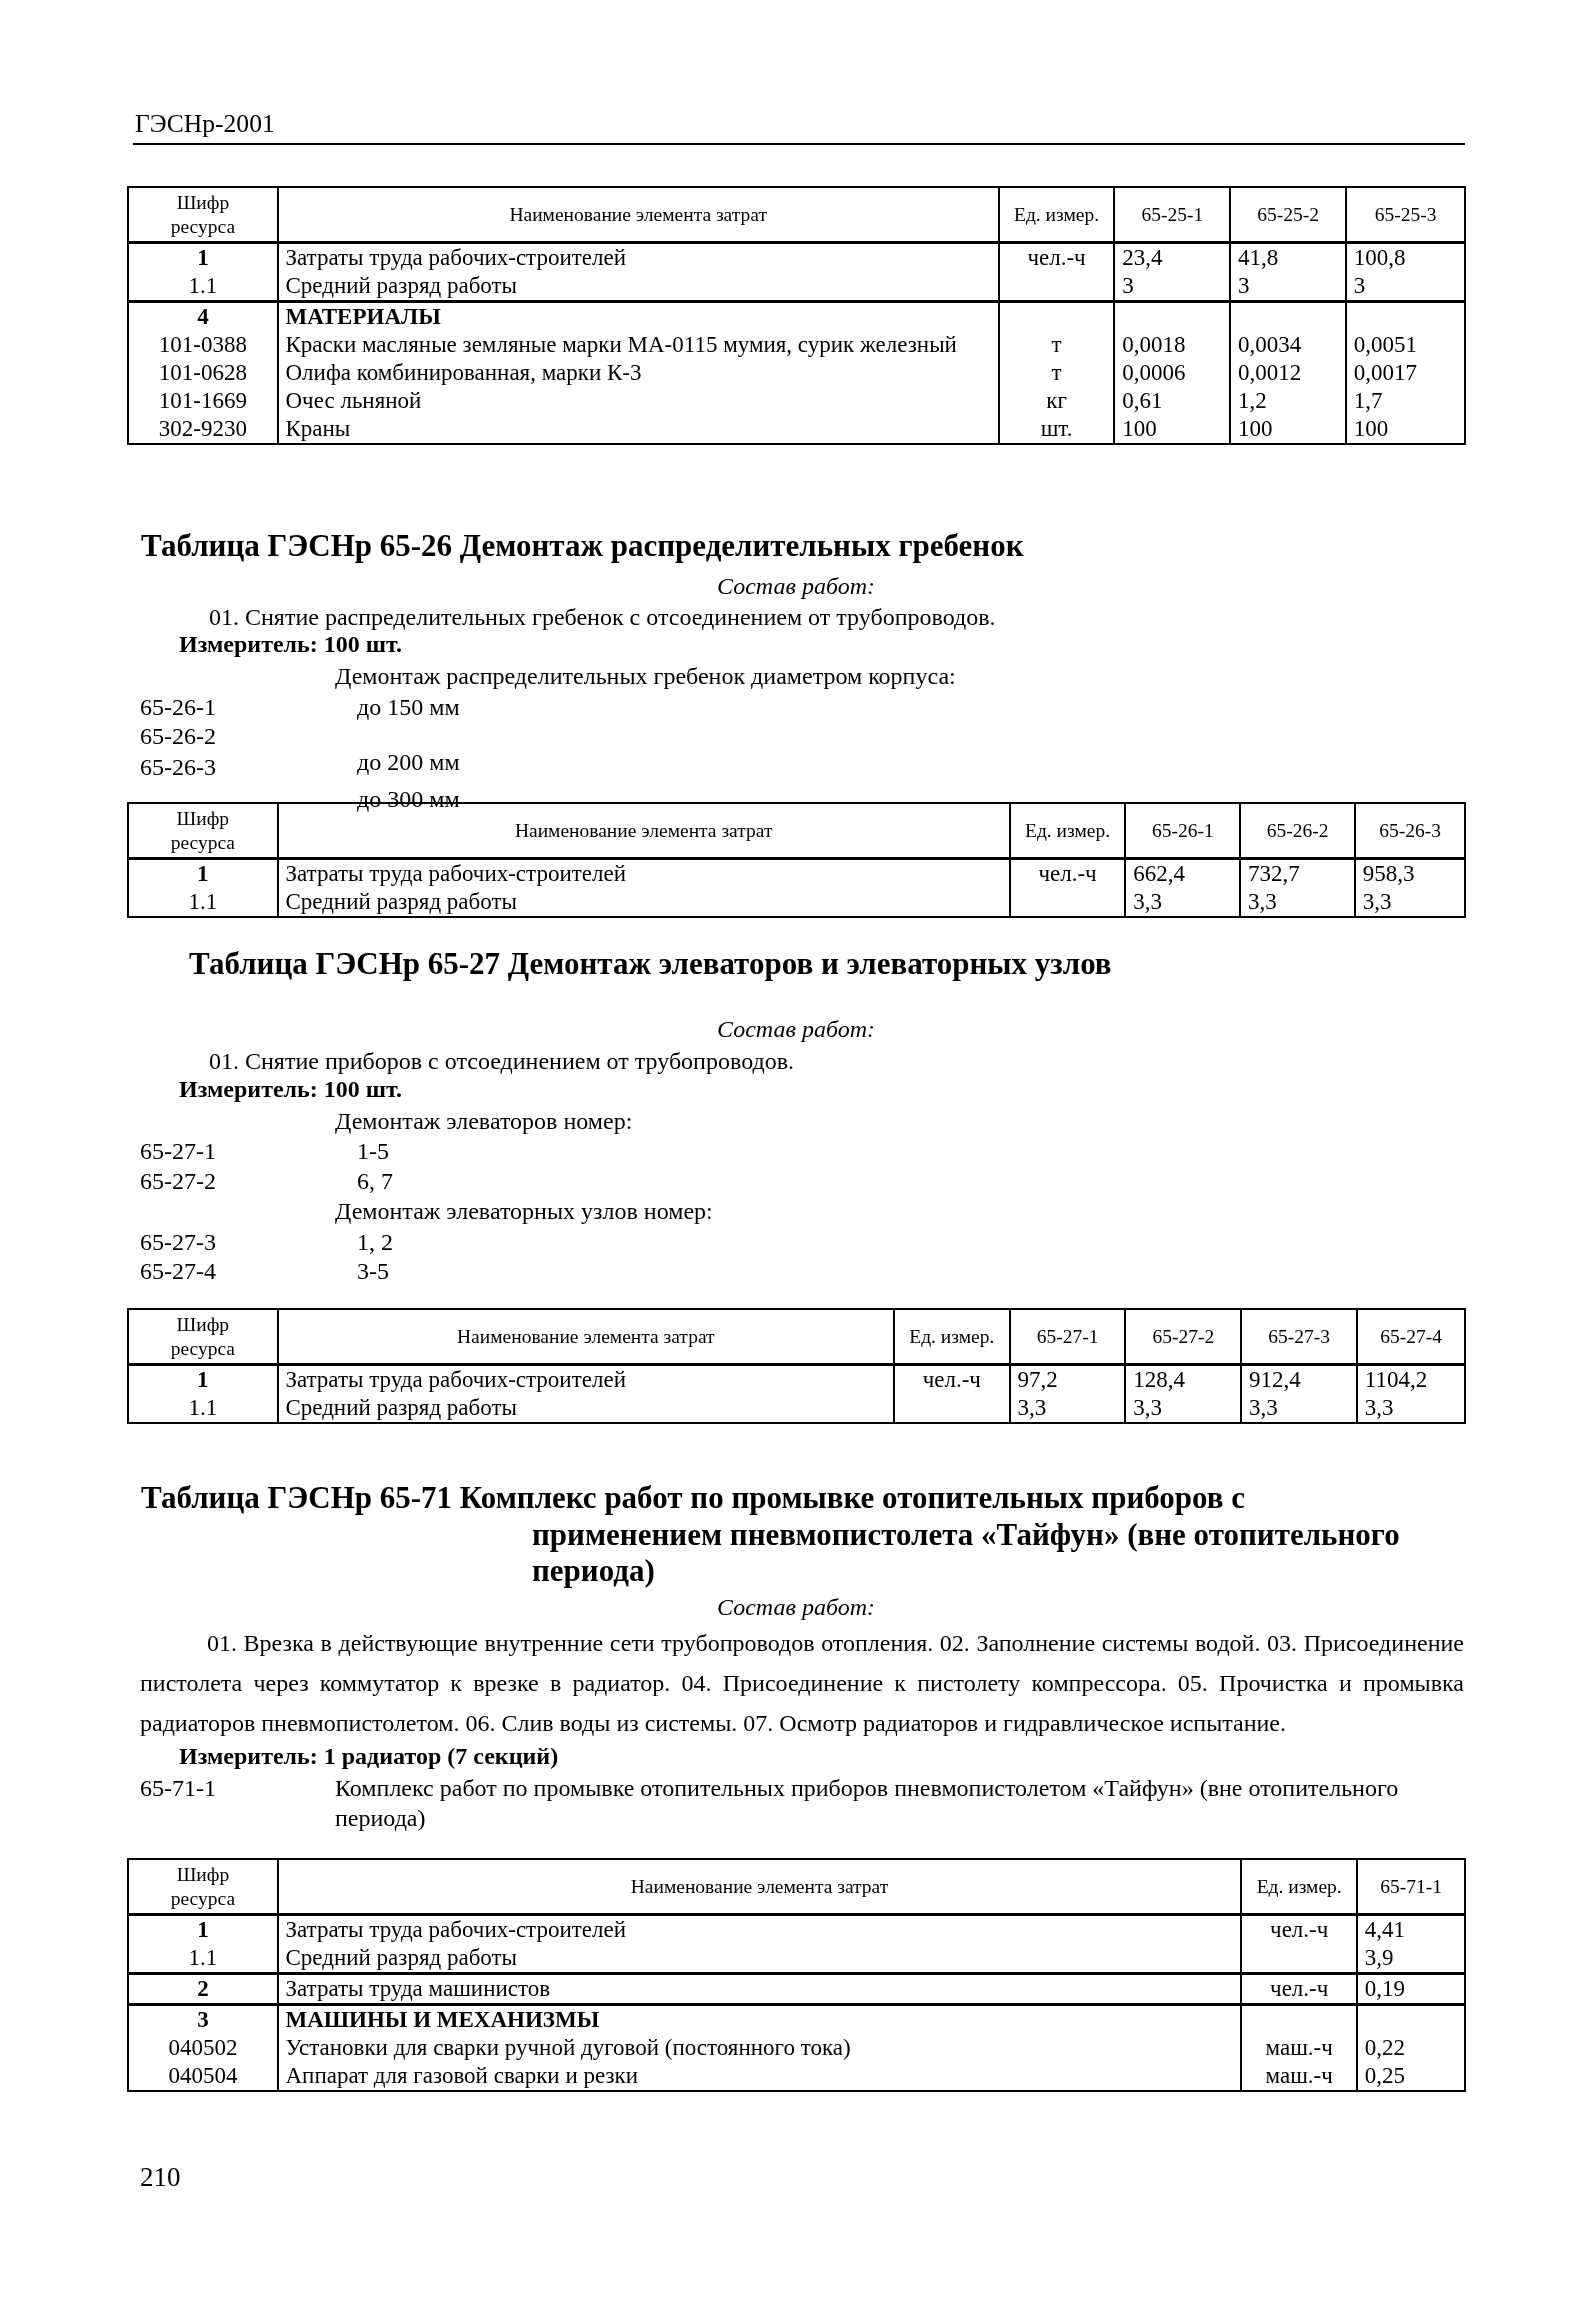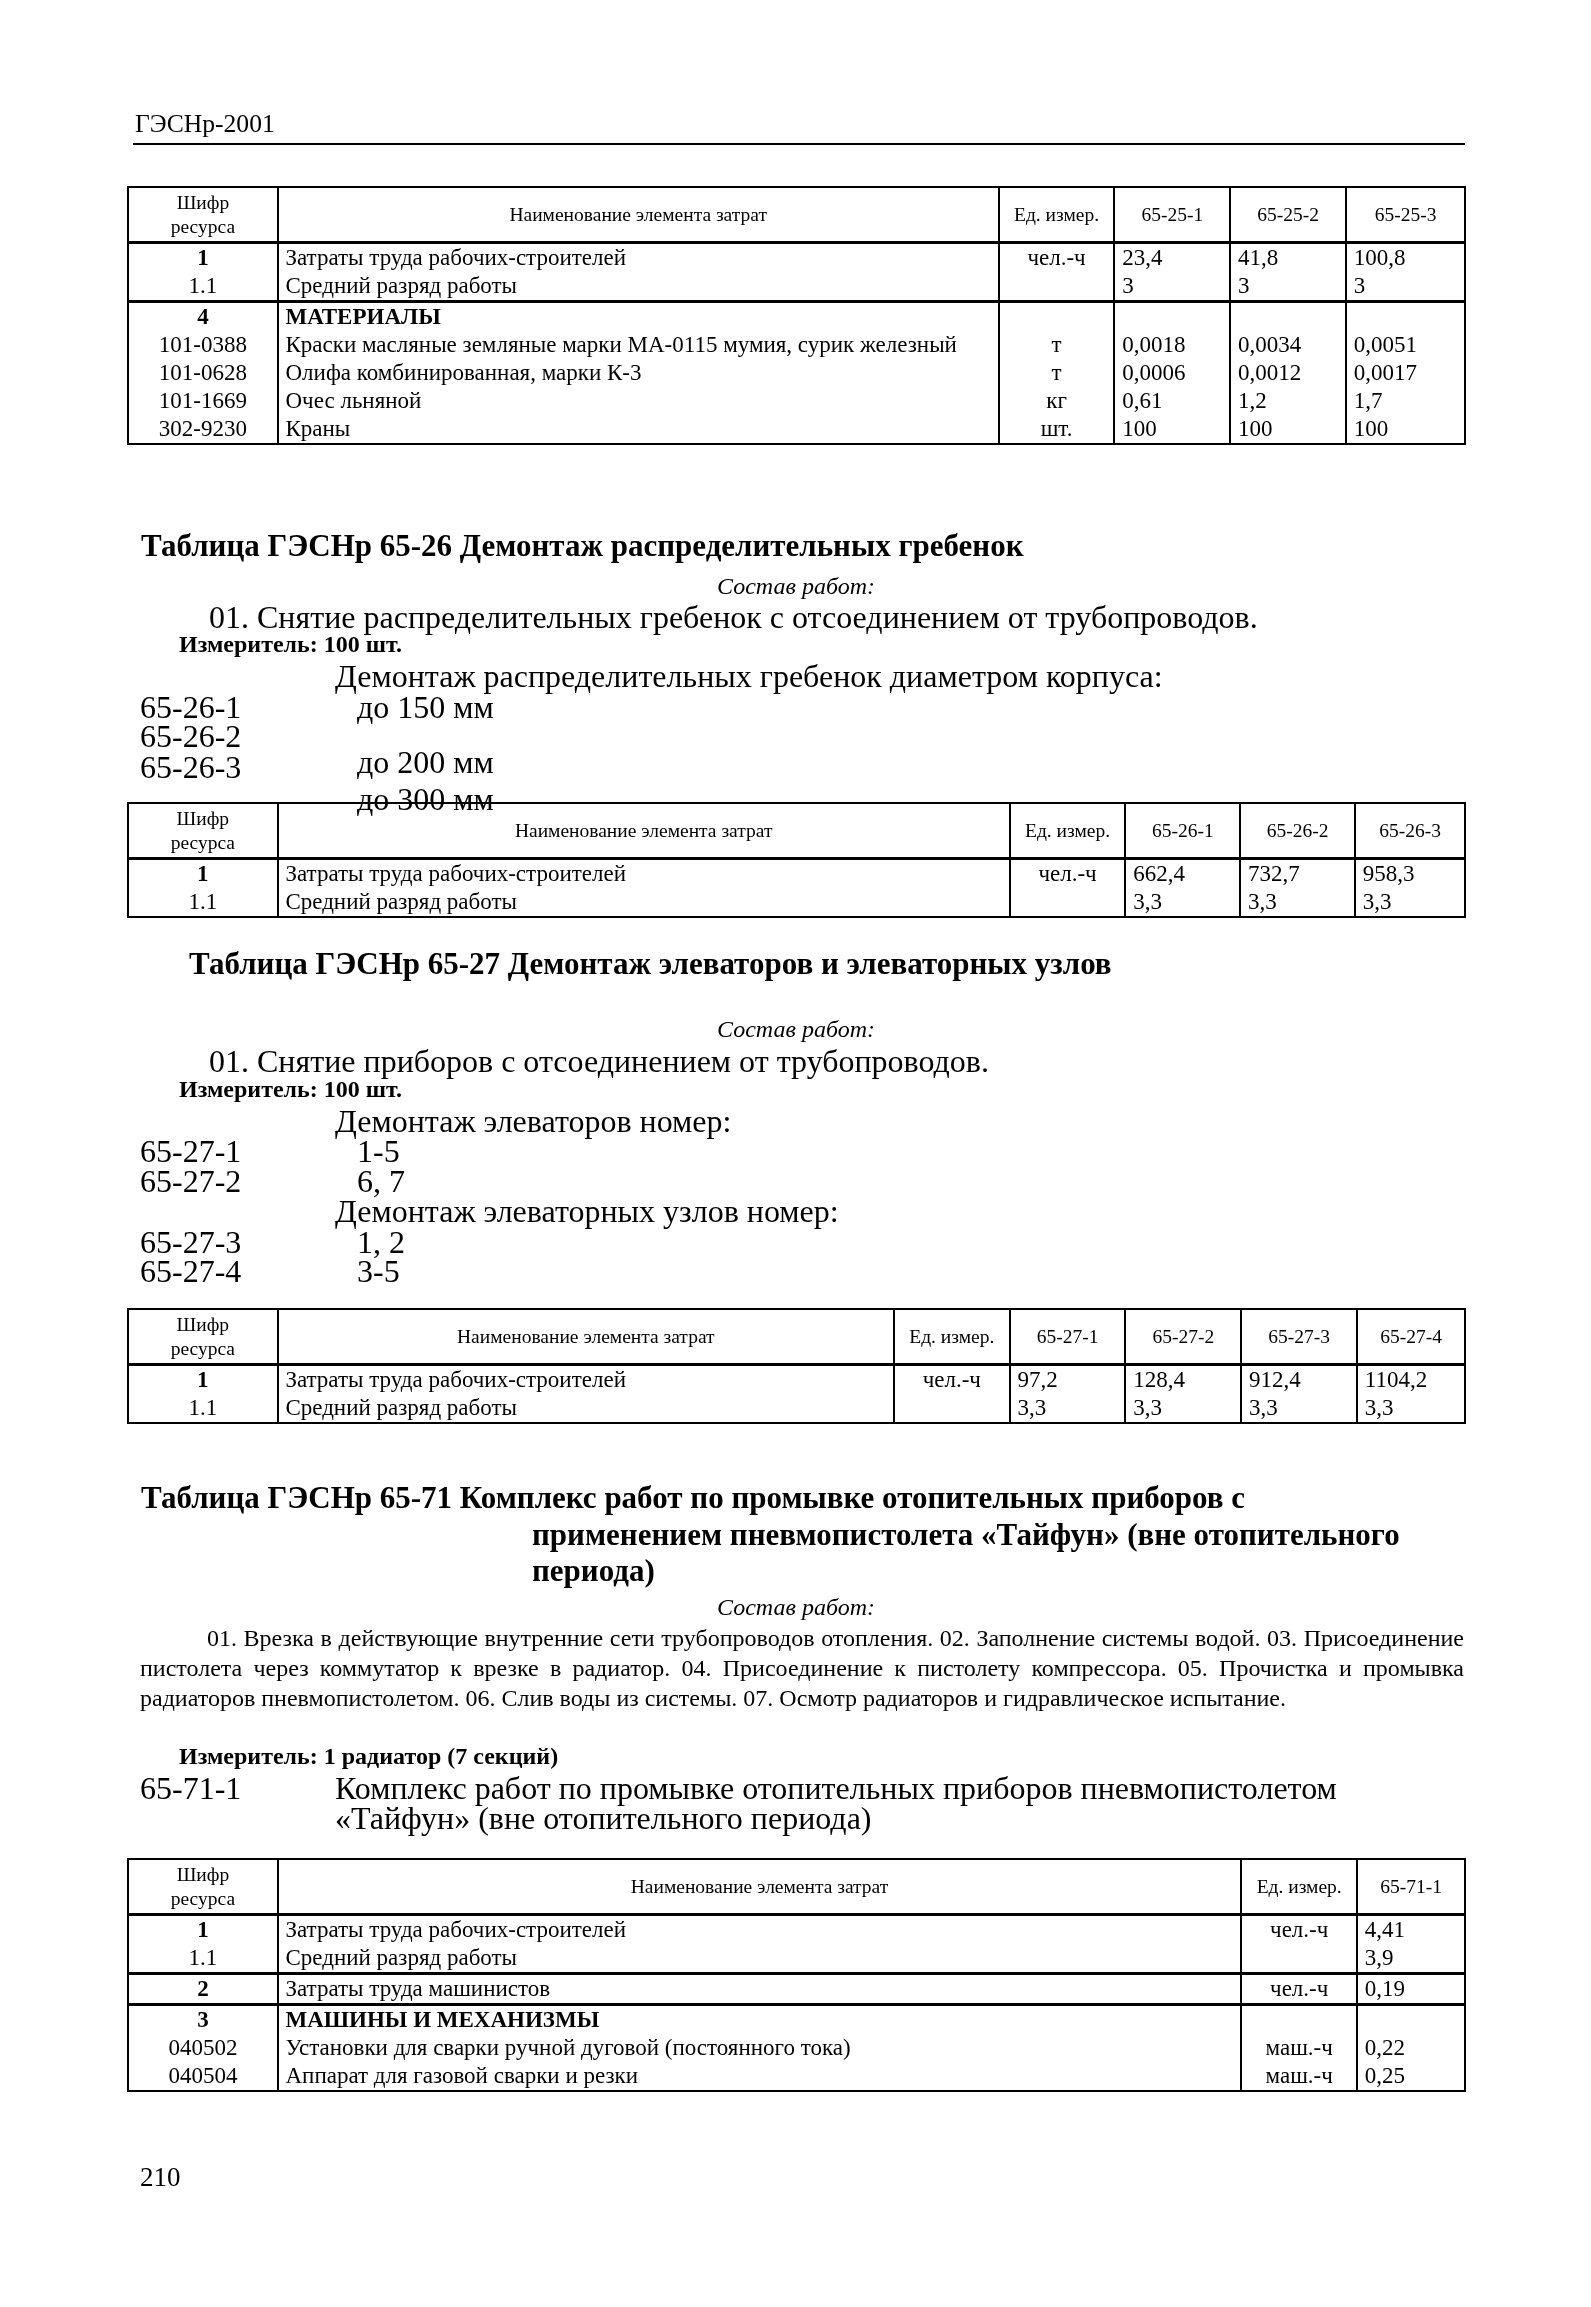--- a/index.html
+++ b/index.html
@@ -15,23 +15,23 @@
                 border-top:2.7px solid #000; border-bottom:3.4px solid #000; height:48px; padding:2.7px 5.4px; }
   table.gt tr.last td { border-bottom:2.7px solid #000; }
   table.gt tr.grp td { border-top:3.4px solid #000; }
   .b { font-weight:bold; }
   td.code { text-align:center; white-space:nowrap; }
   td.val { text-align:left; white-space:nowrap; }
   td.unit { text-align:center; white-space:nowrap; }
 
   .title { font-weight:bold; font-size:31px; line-height:38px; }
   .sostav { font-style:italic; font-size:24px; text-align:center; left:127px; width:1338px; }
-  .para { font-size:24px; line-height:30px; }
+  .para { font-size:24px; line-height:40px; }
   .meas { font-weight:bold; font-size:24px; }
-  .line { font-size:32px; line-height:30px; }
+  .line { font-size:24px; line-height:30px; }
 </style>
 </head>
 <body>
 
 <div class="abs hdr">ГЭСНр-2001</div>
 <div class="abs hdr-rule"></div>
 
 <table class="gt" style="left:127px; top:186px; width:1339px;">
   <colgroup>
       <col style="width:150px">

